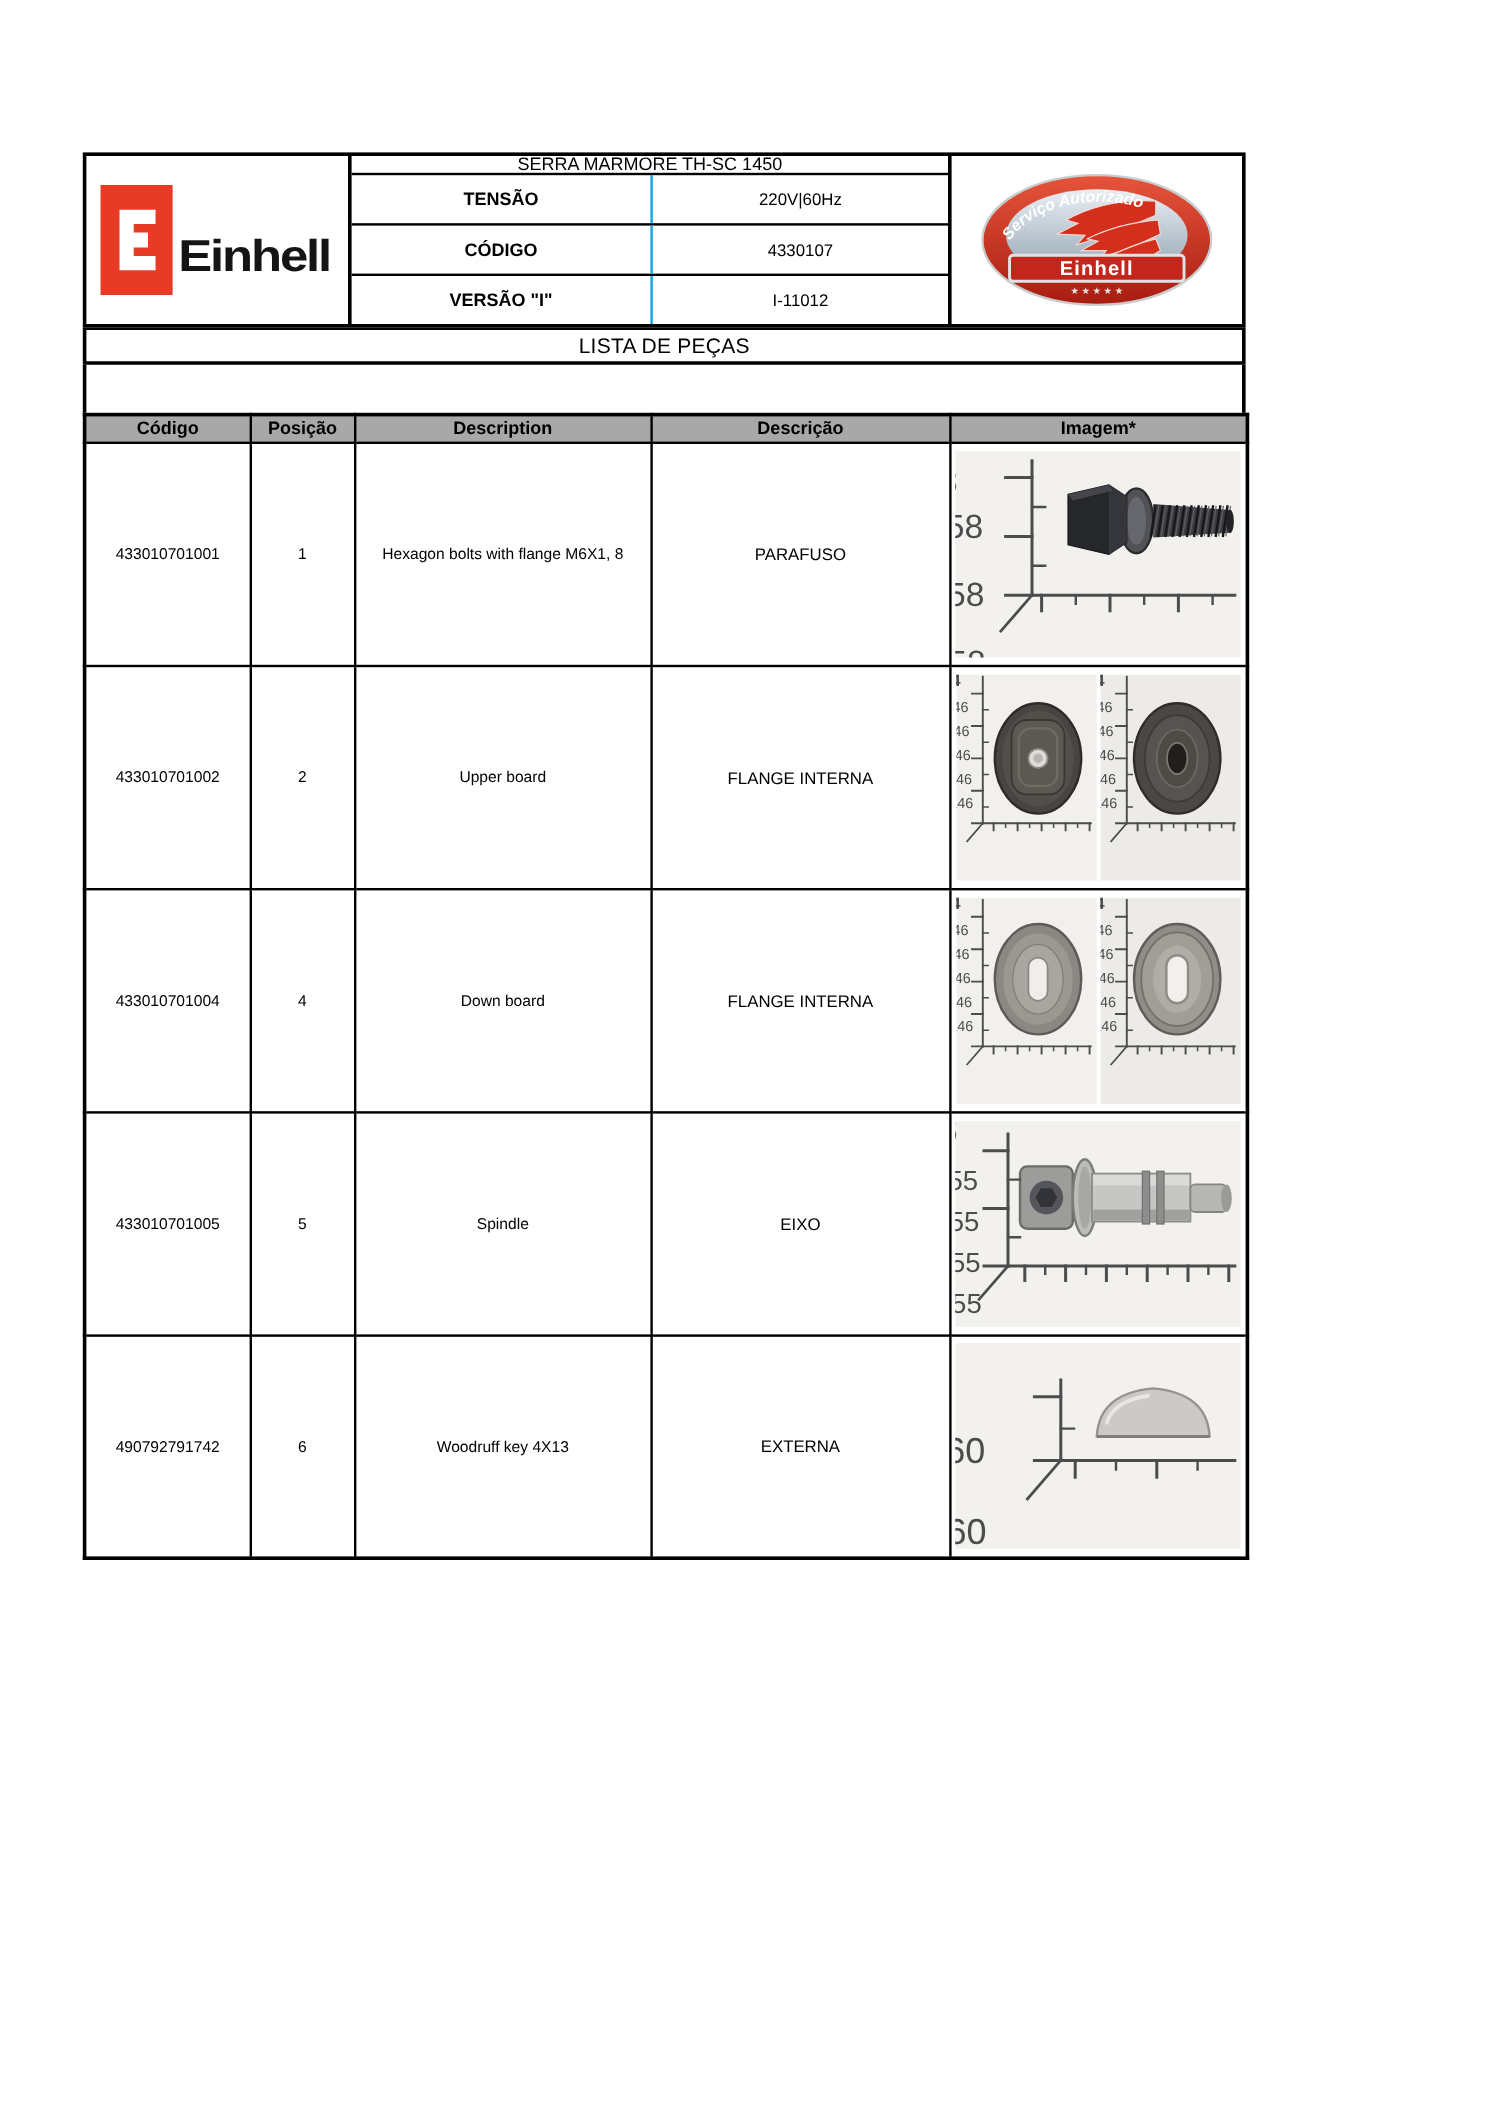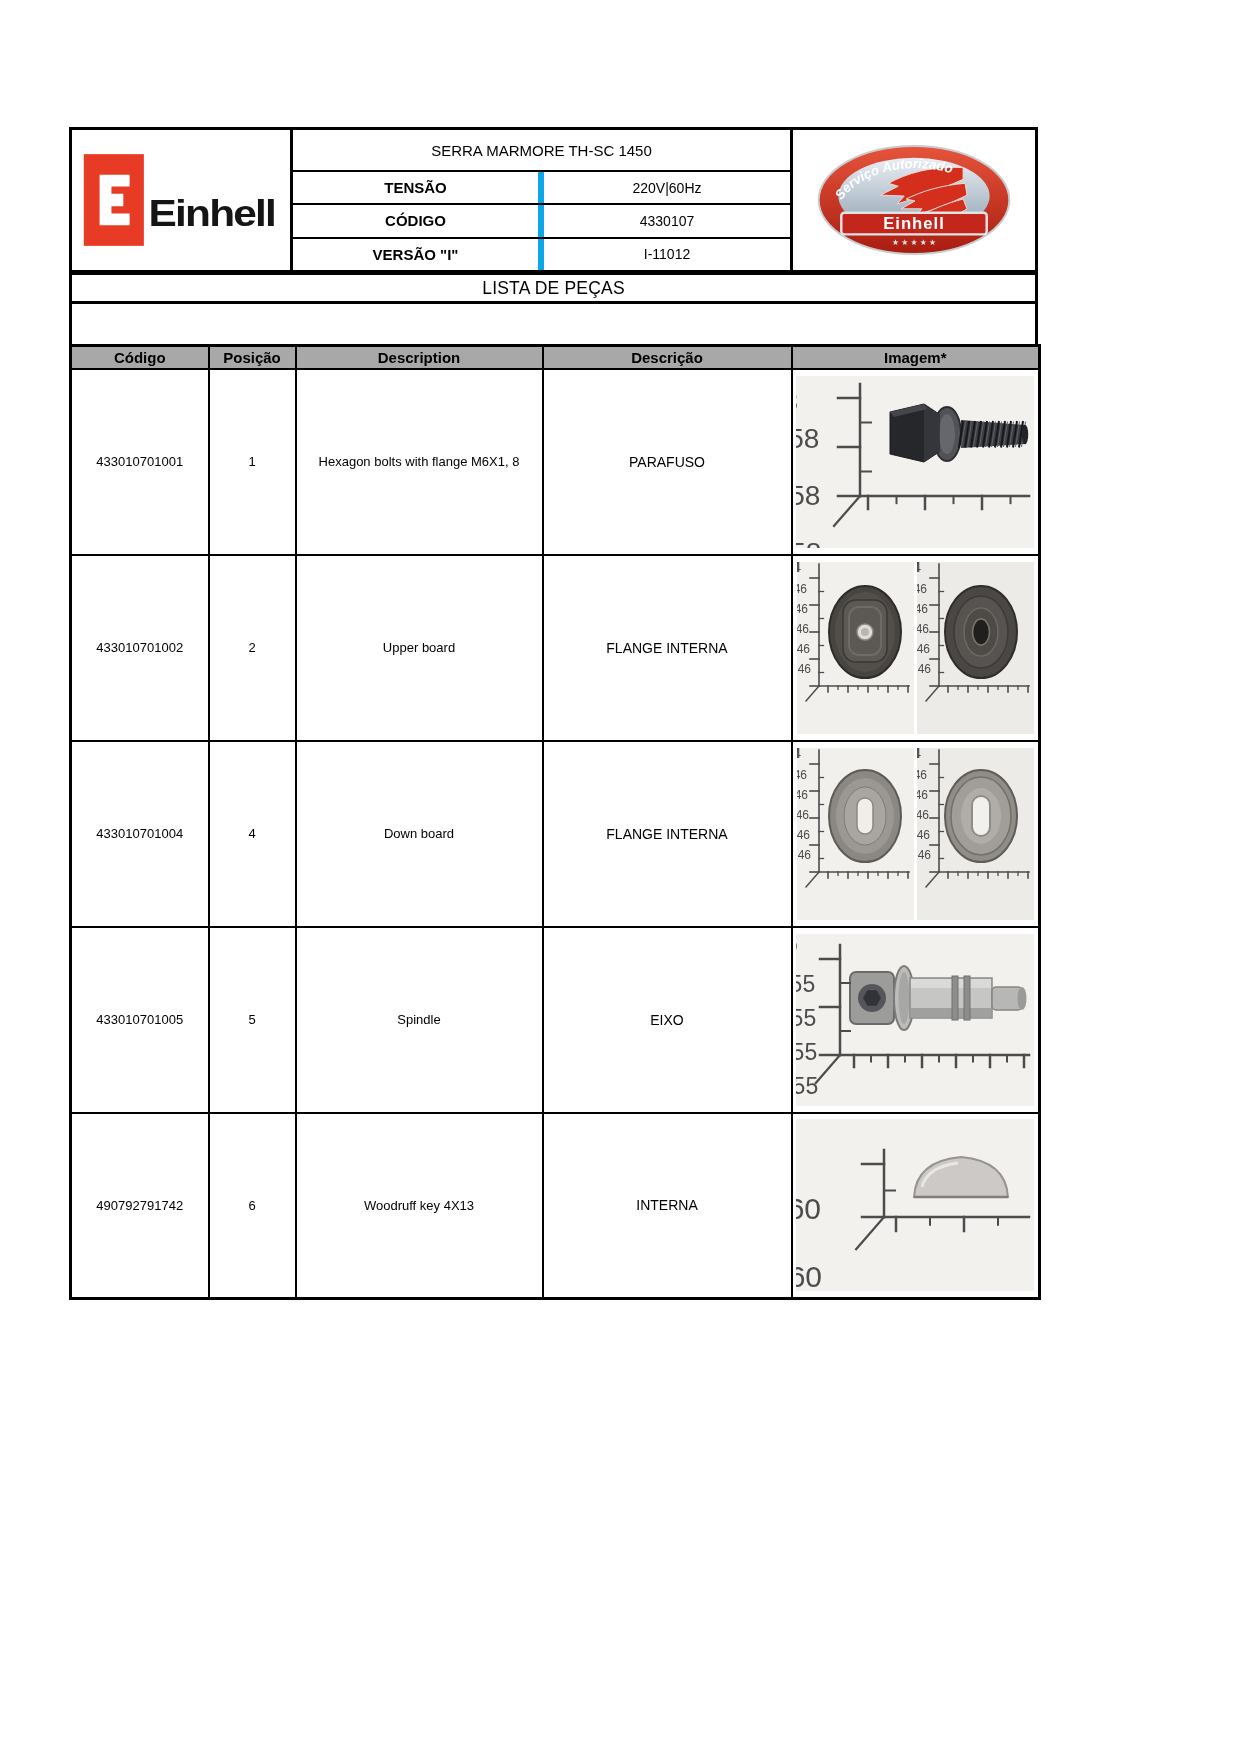--- a/index.html
+++ b/index.html
@@ -3,24 +3,24 @@
 <meta charset="utf-8">
 <style>
   *{margin:0;padding:0;box-sizing:border-box}
   html,body{width:1241px;height:1755px;background:#fff;font-family:"Liberation Sans",sans-serif;color:#000;overflow:hidden}
   .sheet{position:absolute;left:69px;top:127px;width:969px}
 
   
   .hdr{display:flex;border:3px solid #000;height:146px;background:#fff}
   .logo-cell{width:221px;border-right:3px solid #000;display:flex;align-items:center;justify-content:center}
   .info{width:500px;display:flex;flex-direction:column;border-right:3px solid #000}
-  .info-title{height:42px;display:flex;align-items:center;justify-content:center;font-size:15px;border-bottom:2px solid #000}
+  .info-title{height:16px;display:flex;align-items:center;justify-content:center;font-size:15px;border-bottom:2px solid #000}
   .info-row{flex:1;display:flex;border-bottom:2px solid #000}
   .info-row:last-child{border-bottom:none}
-  .info-label{width:251px;border-right:6px solid #0ea5e9;display:flex;align-items:center;justify-content:center;font-weight:bold;font-size:15px}
+  .info-label{width:251px;border-right:2px solid #0ea5e9;display:flex;align-items:center;justify-content:center;font-weight:bold;font-size:15px}
   .info-value{flex:1;display:flex;align-items:center;justify-content:center;font-size:14px}
   .badge-cell{flex:1;display:flex;align-items:center;justify-content:center}
 
   
   .lista{border:3px solid #000;border-top-width:2px;height:31px;display:flex;align-items:center;justify-content:center;
          font-weight:normal;font-size:17.5px;letter-spacing:.2px}
   .spacer{height:40px;border-left:3px solid #000;border-right:3px solid #000}
 
   
   table.parts{width:969px;border-collapse:collapse;table-layout:fixed}
@@ -414,21 +414,21 @@
                 <text x="cm" y="44.85714285714286" font-size="20.7" fill="#4c4c4c" text-anchor="end" font-family="Liberation Sans, sans-serif">155</text>
               </svg>
             </div>
     </td>
   </tr>
 
   <tr class="part-row">
     <td class="c-cod">490792791742</td>
     <td class="c-pos">6</td>
     <td class="c-desc">Woodruff key 4X13</td>
-    <td class="c-descr">INTERNA</td>
+    <td class="c-descr">EXTERNA</td>
     <td class="c-img">
       <div class="photo-wrap">
               <svg width="238" height="172" viewBox="0 0 238 172">
                 <rect width="238" height="172" fill="#f3f1ee"></rect>
                 <path d="M118,78 Q120,42 165,38 Q210,42 212,78 Z" fill="#ccc9c6" stroke="#97948f" stroke-width="2"></path>
   <path d="M126,68 Q131,48 162,44" fill="none" stroke="#eceae7" stroke-width="3" opacity="0.9"></path>
   <line x1="118" y1="78" x2="212" y2="78" stroke="#827f7a" stroke-width="2.5"></line>
                 <line x1="88" y1="31" x2="88" y2="98" stroke="#4c4c4c" stroke-width="2.5" stroke-linecap="square"></line>
                 <line x1="66" y1="45" x2="88" y2="45" stroke="#4c4c4c" stroke-width="2.5" stroke-linecap="square"></line>
                 <text x="1" y="58.5" font-size="30" fill="#4c4c4c" text-anchor="end" font-family="Liberation Sans, sans-serif">55.8</text>

